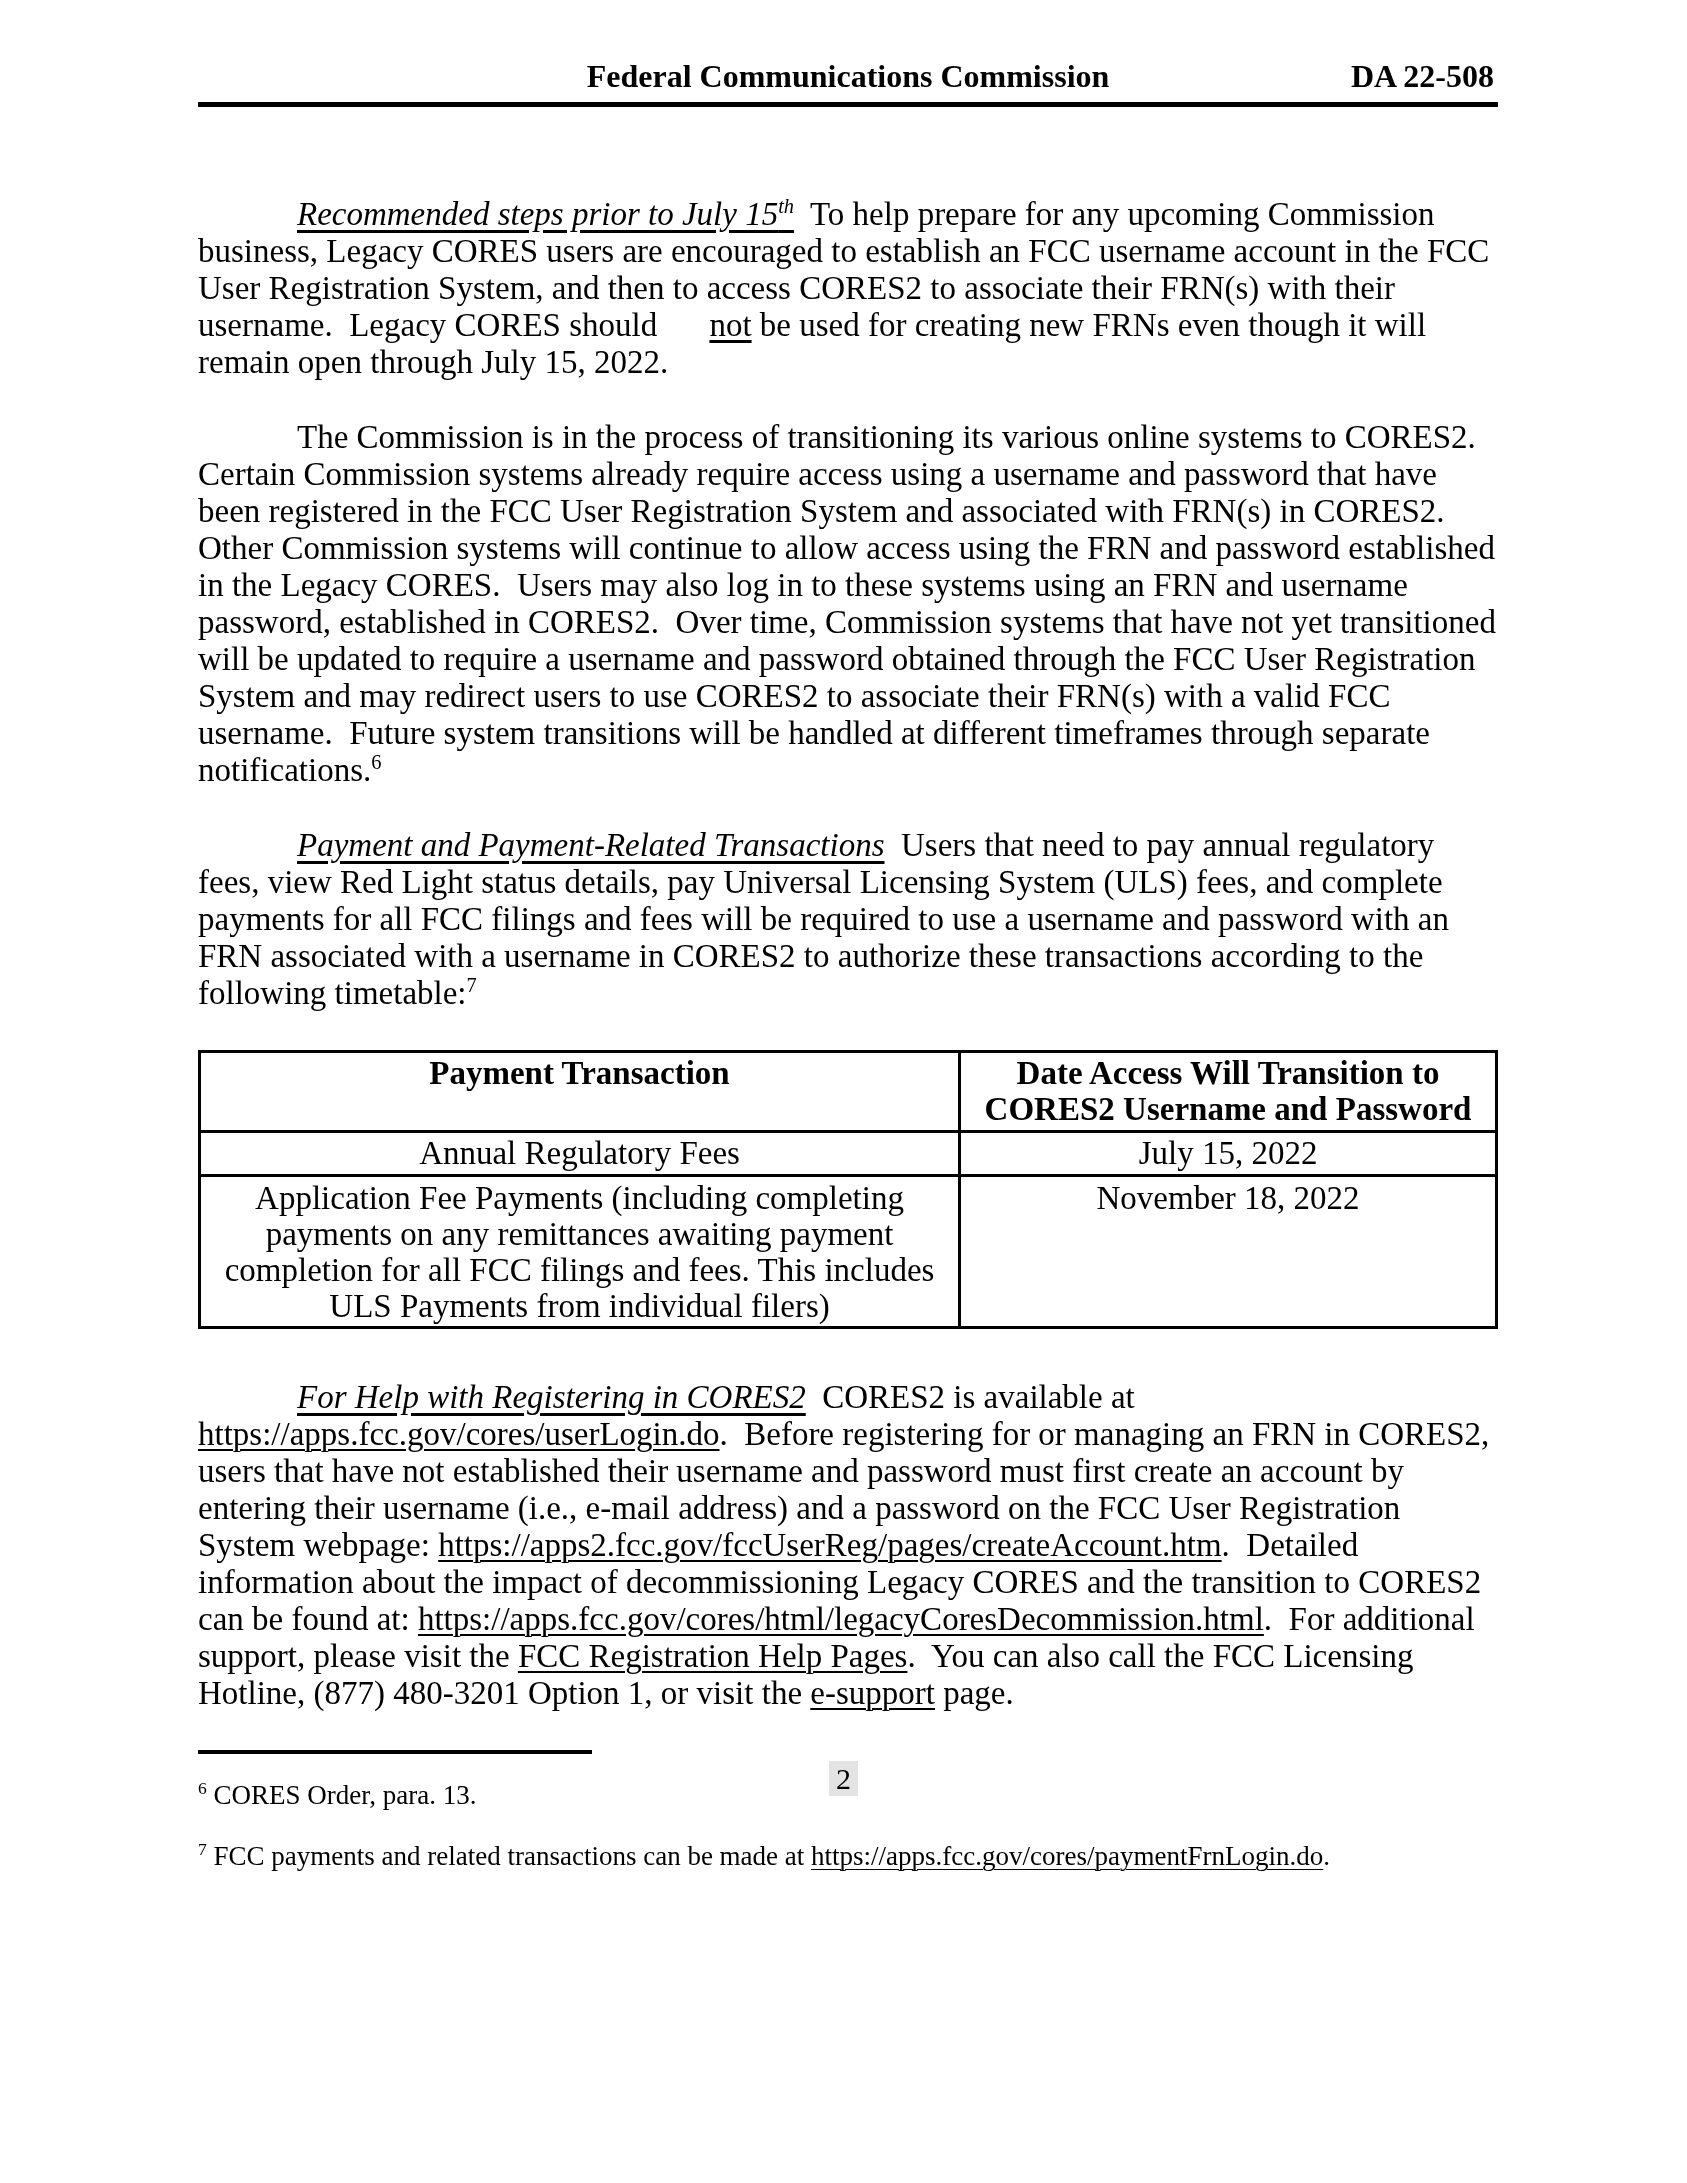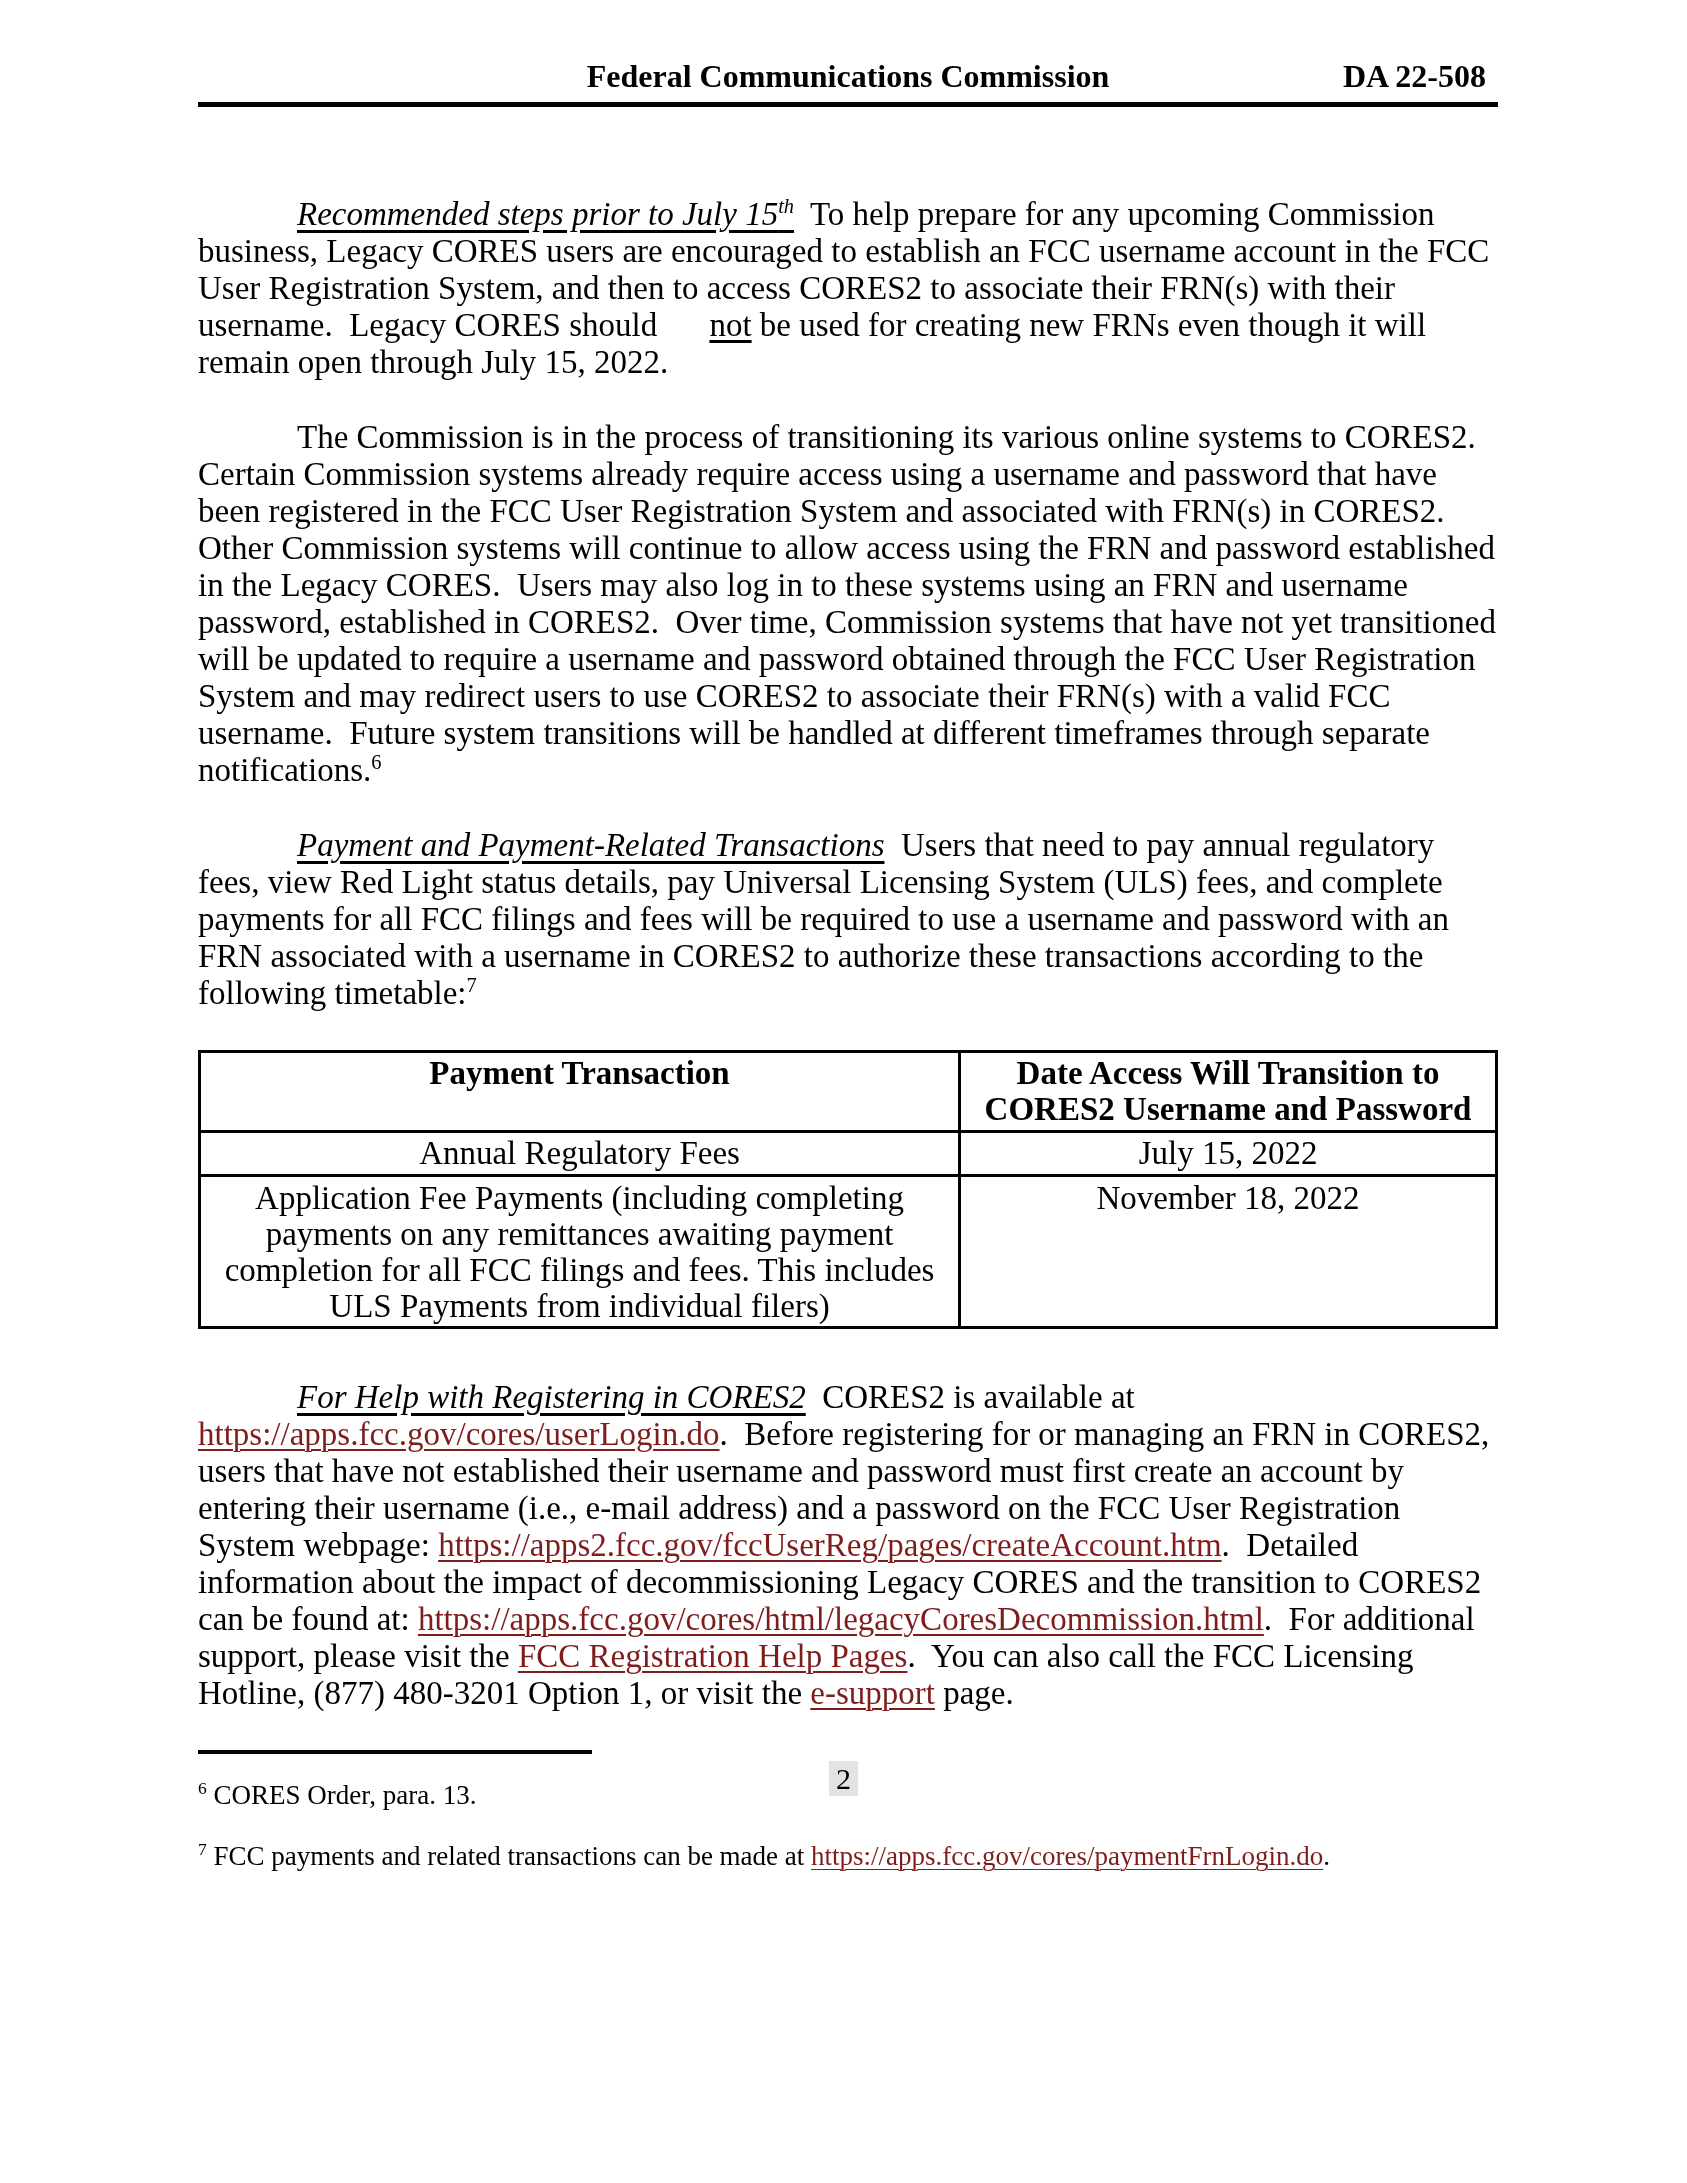--- a/index.html
+++ b/index.html
@@ -3,30 +3,30 @@
 <meta charset="utf-8">
 <style>
   html,body{margin:0;padding:0;background:#ffffff;}
   .page{
     width:1687px;height:1894px;background:#ffffff;box-sizing:border-box;
     padding:58px 189px 0 198px;position:relative;color:#000;
     font-family:"Liberation Serif", serif;
   }
   header{position:relative;border-bottom:5.3px solid #000;padding-bottom:6.6px;}
   .h-title{text-align:center;font-weight:bold;font-size:32px;line-height:37px;}
-  .h-doc{position:absolute;right:12px;top:0;font-weight:bold;font-size:32px;line-height:37px;}
+  .h-doc{position:absolute;right:4px;top:0;font-weight:bold;font-size:32px;line-height:37px;}
   .body-par{
     font-size:33px;line-height:37px;margin:0 0 38px 0;
     text-indent:99px;white-space:pre-wrap;
   }
   .first-par{margin-top:89px;}
   .lead{font-style:italic;text-decoration:underline;text-decoration-thickness:2.6px;text-underline-offset:4.6px;}
   .u{text-decoration:underline;text-decoration-thickness:2.6px;text-underline-offset:4px;margin-left:44px;}
   sup{font-size:62%;line-height:0;}
-  .lnk{color:#7f1d1d;text-decoration:underline;text-decoration-thickness:2px;text-underline-offset:4px;cursor:pointer;}
+  .lnk{color:#000000;text-decoration:underline;text-decoration-thickness:2px;text-underline-offset:4px;cursor:pointer;}
   table.sched{width:100%;border-collapse:collapse;margin:0 0 50px 0;table-layout:fixed;padding-left:48px;}
   table.sched col.c1{width:58.6%;}
   table.sched col.c2{width:41.4%;}
   table.sched th, table.sched td{
     border:3.3px solid #000;font-size:33px;line-height:36px;
     padding:2.6px 16px;text-align:center;vertical-align:top;box-sizing:border-box;
   }
   table.sched th{font-weight:bold;}
   .fn-sep{width:394px;border-top:4.6px solid #000;margin:36px 0 25px 0;height:0;}
   .fn{font-size:27px;line-height:32px;margin-bottom:29px;white-space:pre-wrap;}

